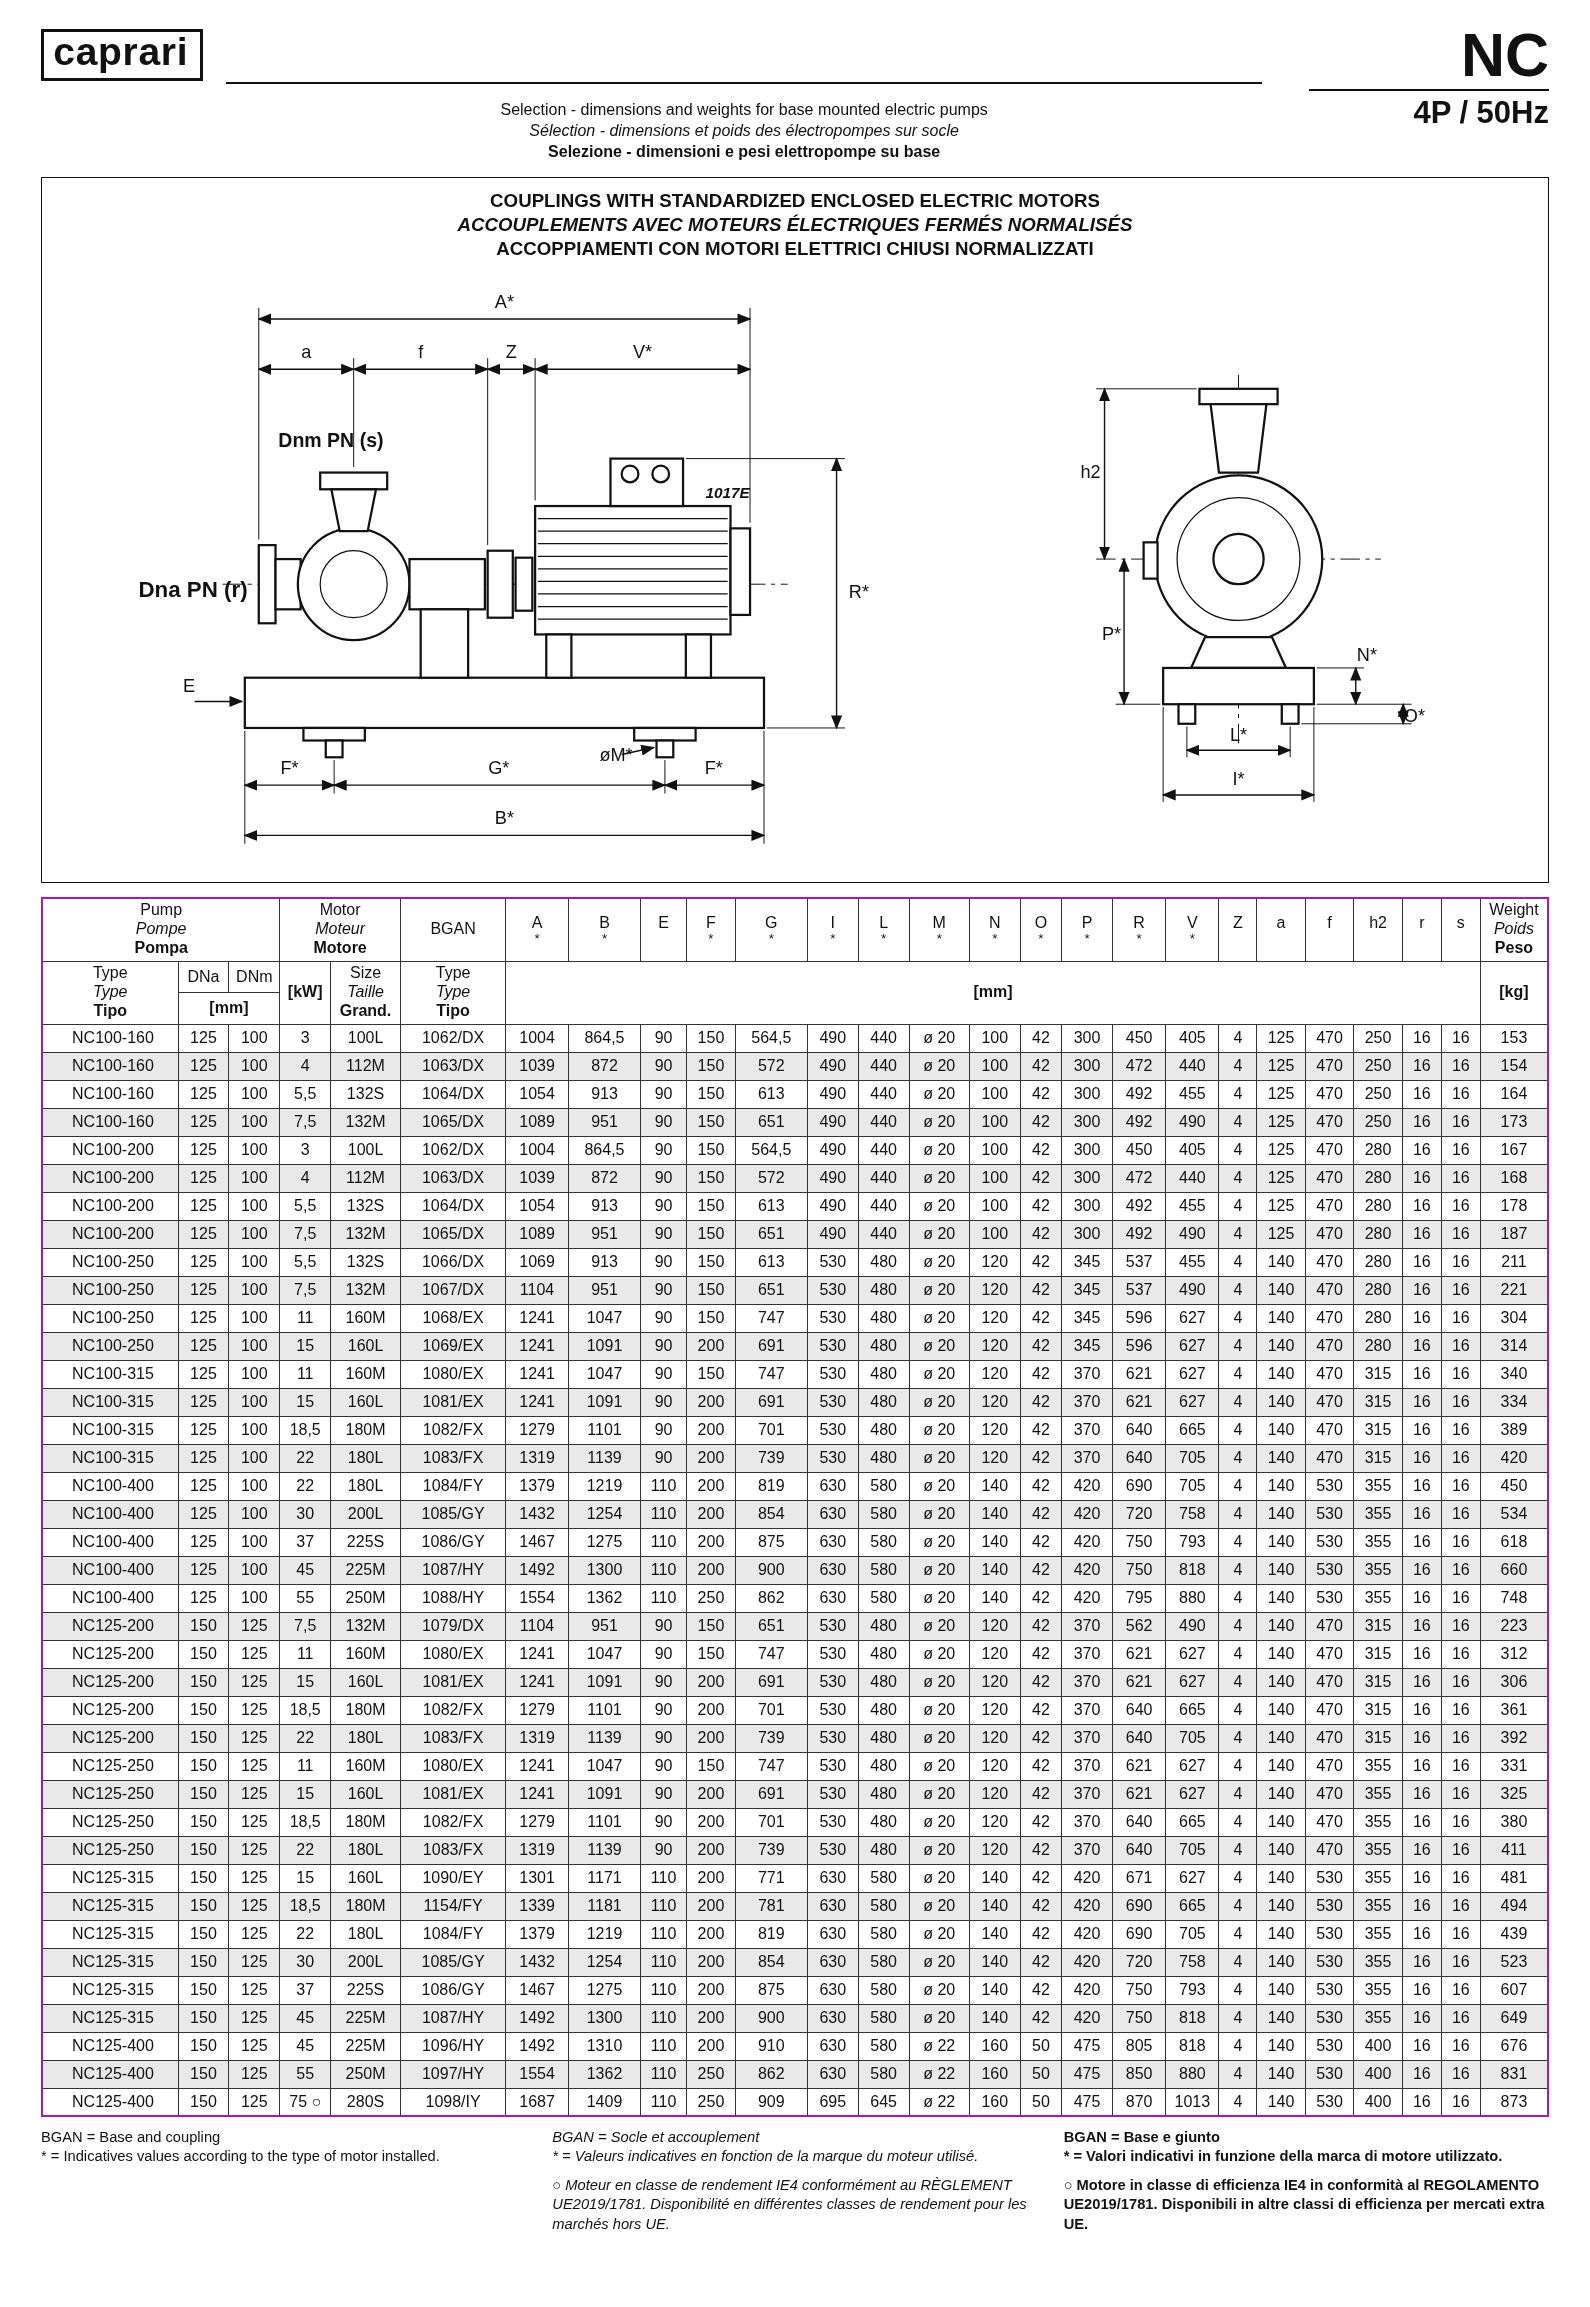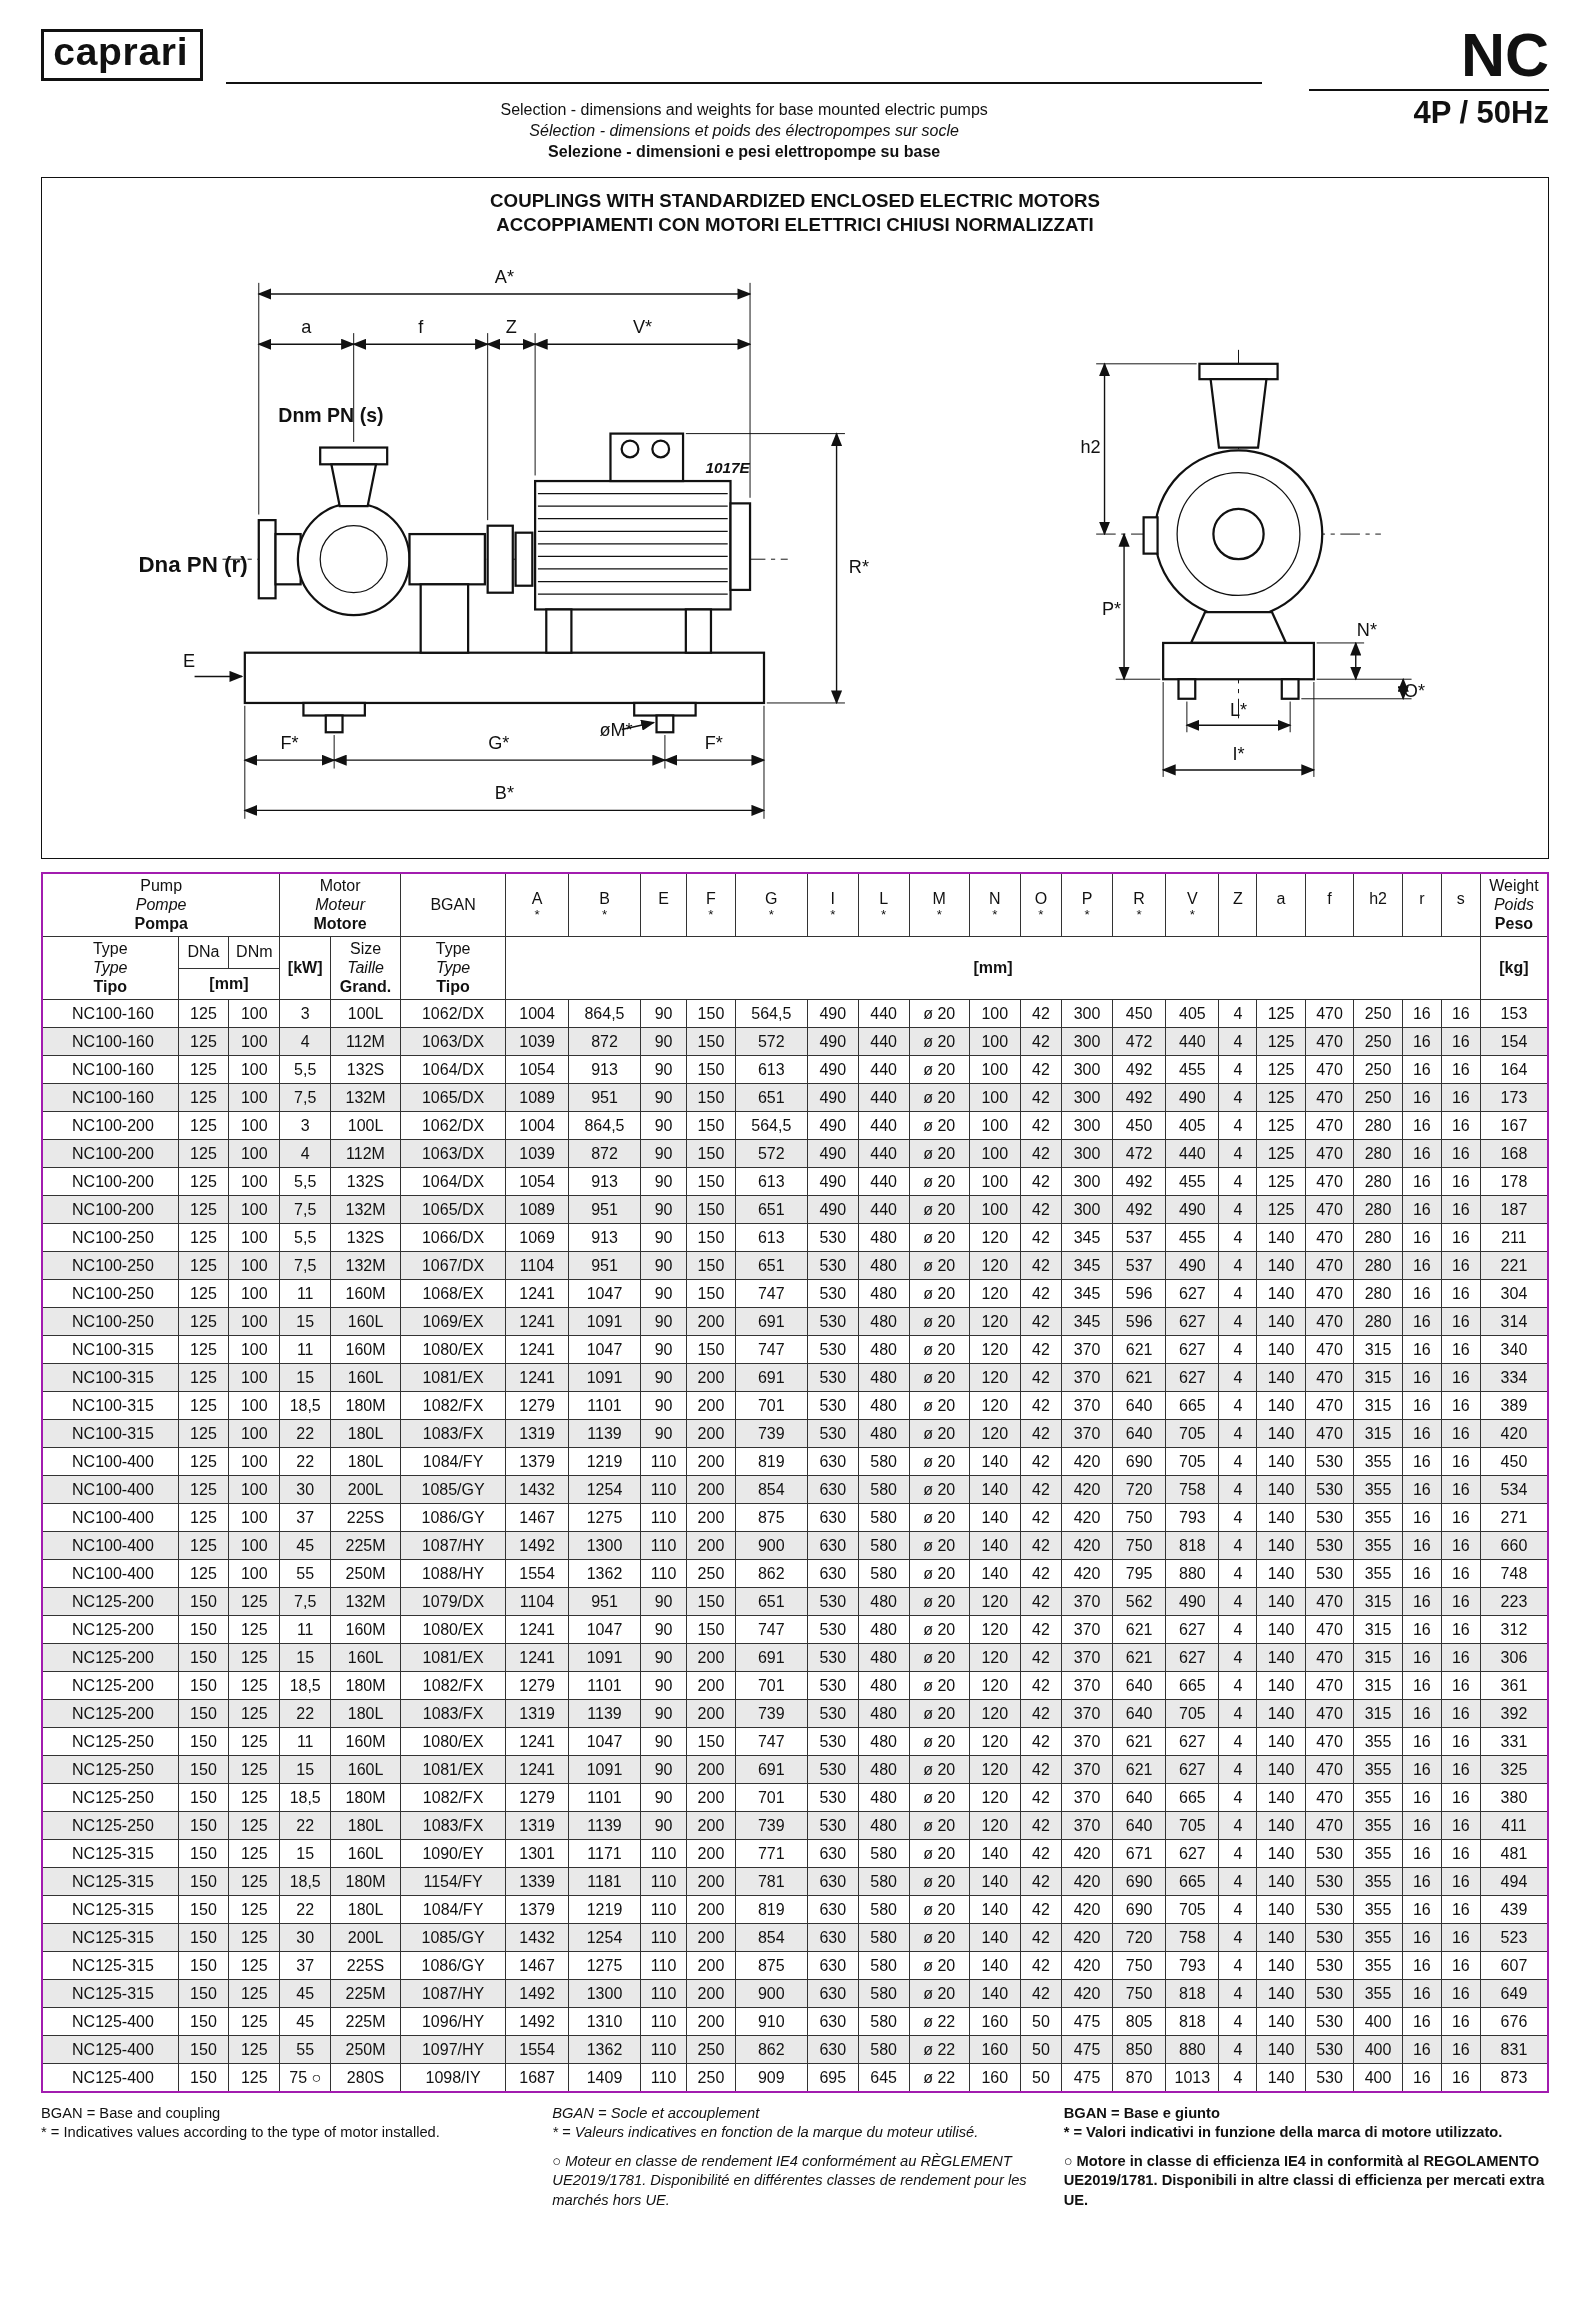--- a/index.html
+++ b/index.html
@@ -74,20 +74,21 @@
       </div>
     </div>
     <div class="header-right">
       <div class="model">NC</div>
       <div class="freq">4P / 50Hz</div>
     </div>
   </header>
 
   <section class="drawing-box">
     <div class="dt dt1">COUPLINGS WITH STANDARDIZED ENCLOSED ELECTRIC MOTORS</div>
+    <div class="dt dt2">ACCOUPLEMENTS AVEC MOTEURS ÉLECTRIQUES FERMÉS NORMALISÉS</div>
     <div class="dt dt3">ACCOPPIAMENTI CON MOTORI ELETTRICI CHIUSI NORMALIZZATI</div>
 
     <svg viewBox="0 0 1060 440" aria-hidden="true">
       <defs>
         <marker id="ma" markerWidth="10" markerHeight="8" refX="9" refY="4" orient="auto" markerUnits="userSpaceOnUse">
           <path d="M0,0 L10,4 L0,8 Z" fill="#111"></path>
         </marker>
         <marker id="mb" markerWidth="10" markerHeight="8" refX="1" refY="4" orient="auto" markerUnits="userSpaceOnUse">
           <path d="M10,0 L0,4 L10,8 Z" fill="#111"></path>
         </marker>
@@ -897,21 +898,21 @@
           <td>42</td>
           <td>420</td>
           <td>750</td>
           <td>793</td>
           <td>4</td>
           <td>140</td>
           <td>530</td>
           <td>355</td>
           <td>16</td>
           <td>16</td>
-          <td>271</td>
+          <td>618</td>
         </tr>
         <tr>
           <td class="type-cell">NC100-400</td>
           <td>125</td>
           <td>100</td>
           <td>45</td>
           <td>225M</td>
           <td>1087/HY</td>
           <td>1492</td>
           <td>1300</td>

